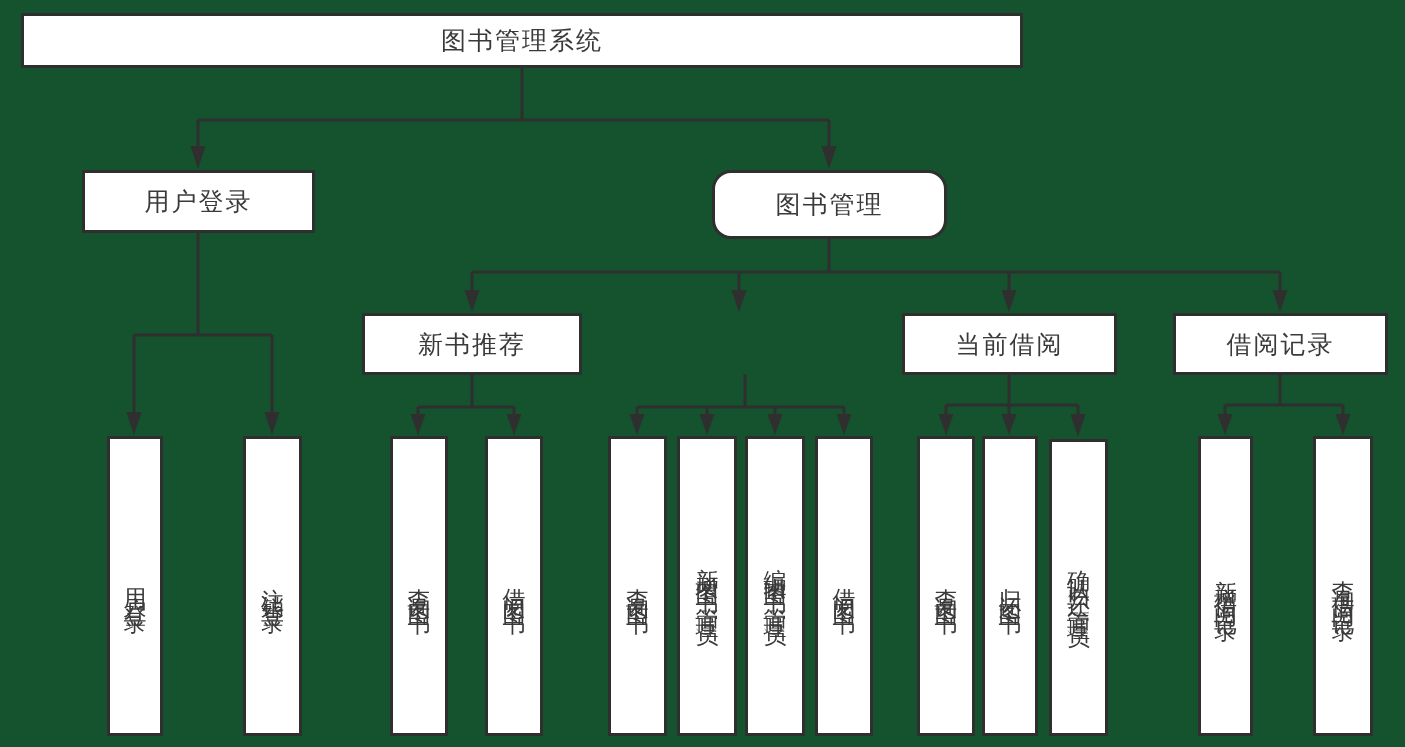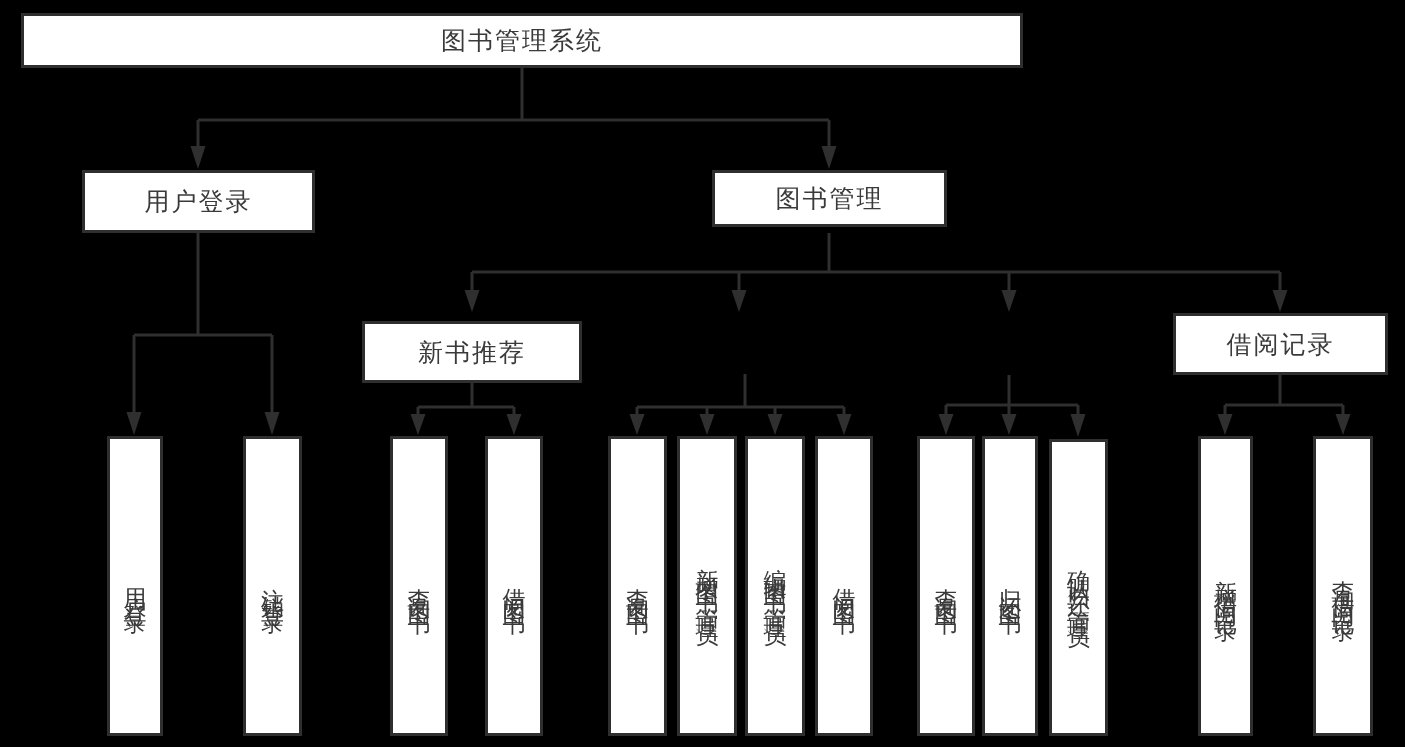--- a/index.html
+++ b/index.html
@@ -1,17 +1,17 @@
 <!DOCTYPE html>
 <html style="--line: #2f2f2f; --text: #3a3a3a; --watermark: #9e9e9e;"><head>
 <meta charset="utf-8">
 <style>
   html,body{margin:0;padding:0;background:#ffffff;}
   .stage{
-    position:relative;width:1405px;height:747px;background:#000000;overflow:hidden;
+    position:relative;width:1405px;height:747px;background:#14532d;overflow:hidden;
     font-family:"Liberation Sans","DejaVu Sans",sans-serif;
     color:var(--text,#3a3a3a);
   }
   .node{
     position:absolute;box-sizing:border-box;background:#fff;
     border:3px solid var(--line,#2f2f2f);
     display:flex;align-items:center;justify-content:center;
     font-size:25px;letter-spacing:2px;white-space:nowrap;
     z-index:2;
   }
@@ -111,26 +111,29 @@
     </g>
   </svg>
 
   <div class="node" style="left:21px;top:13px;width:1002px;height:55px;">
     <span>图书管理系统</span>
   </div>
 
   <div class="node" style="left:82px;top:170px;width:233px;height:63px;">
     <span>用户登录</span>
   </div>
-  <div class="node" style="left:712px;top:170px;width:235px;height:57px;">
+  <div class="node" style="left:712px;top:170px;width:235px;height:69px;border-radius:19px;">
     <span>图书管理</span>
   </div>
 
-  <div class="node" style="left:362px;top:313px;width:220px;height:62px;margin-top:8px;">
+  <div class="node" style="left:362px;top:313px;width:220px;height:62px;">
     <span>新书推荐</span>
+  </div>
+  <div class="node" style="left:902px;top:313px;width:215px;height:62px;">
+    <span>当前借阅</span>
   </div>
   <div class="node" style="left:1173px;top:313px;width:215px;height:62px;">
     <span>借阅记录</span>
   </div>
 
   <div class="node vnode" style="left:107px;top:436px;width:56px;height:300px;">
     <span class="vtext">用户登录</span>
   </div>
   <div class="node vnode" style="left:243px;top:436px;width:59px;height:300px;">
     <span class="vtext">注销登录</span>

